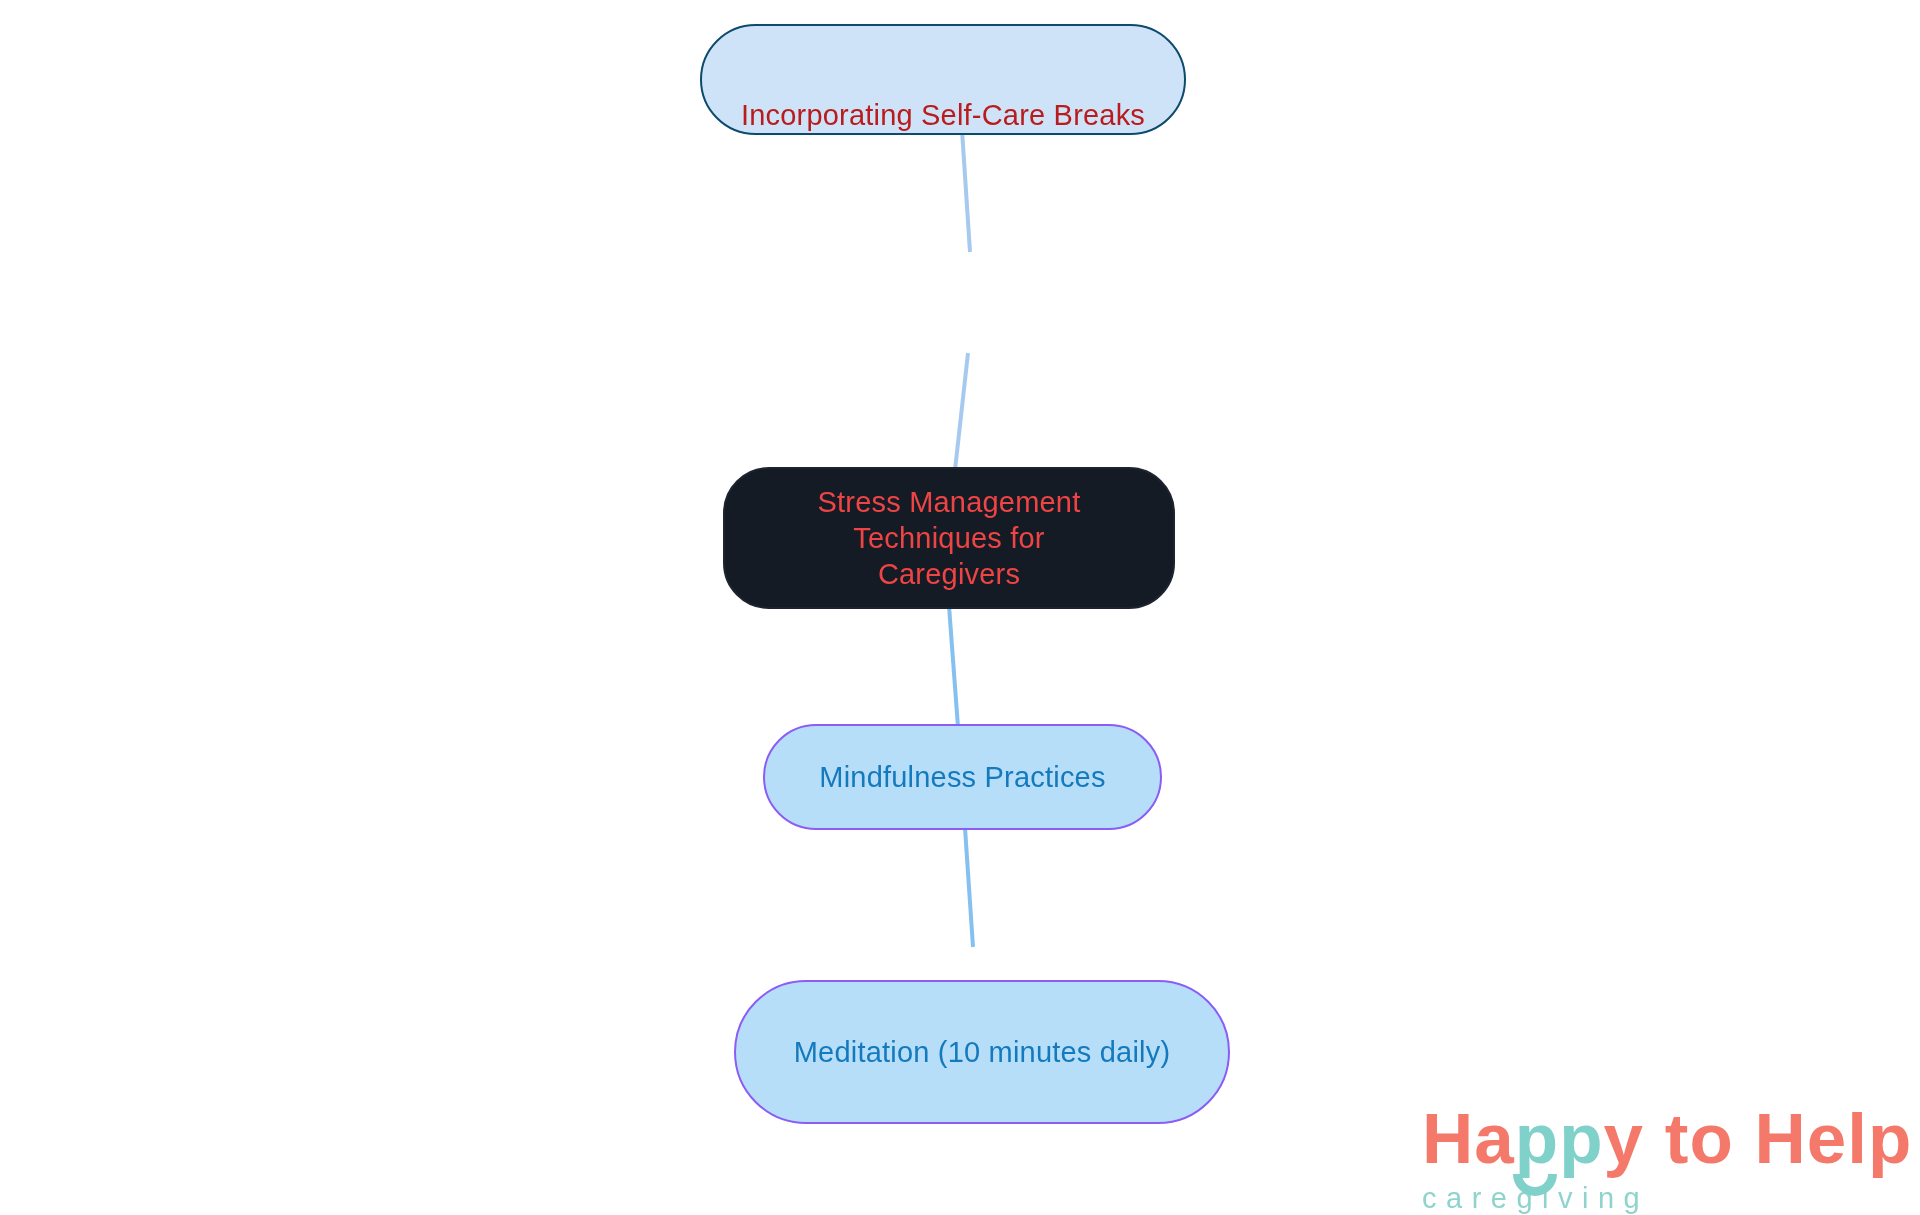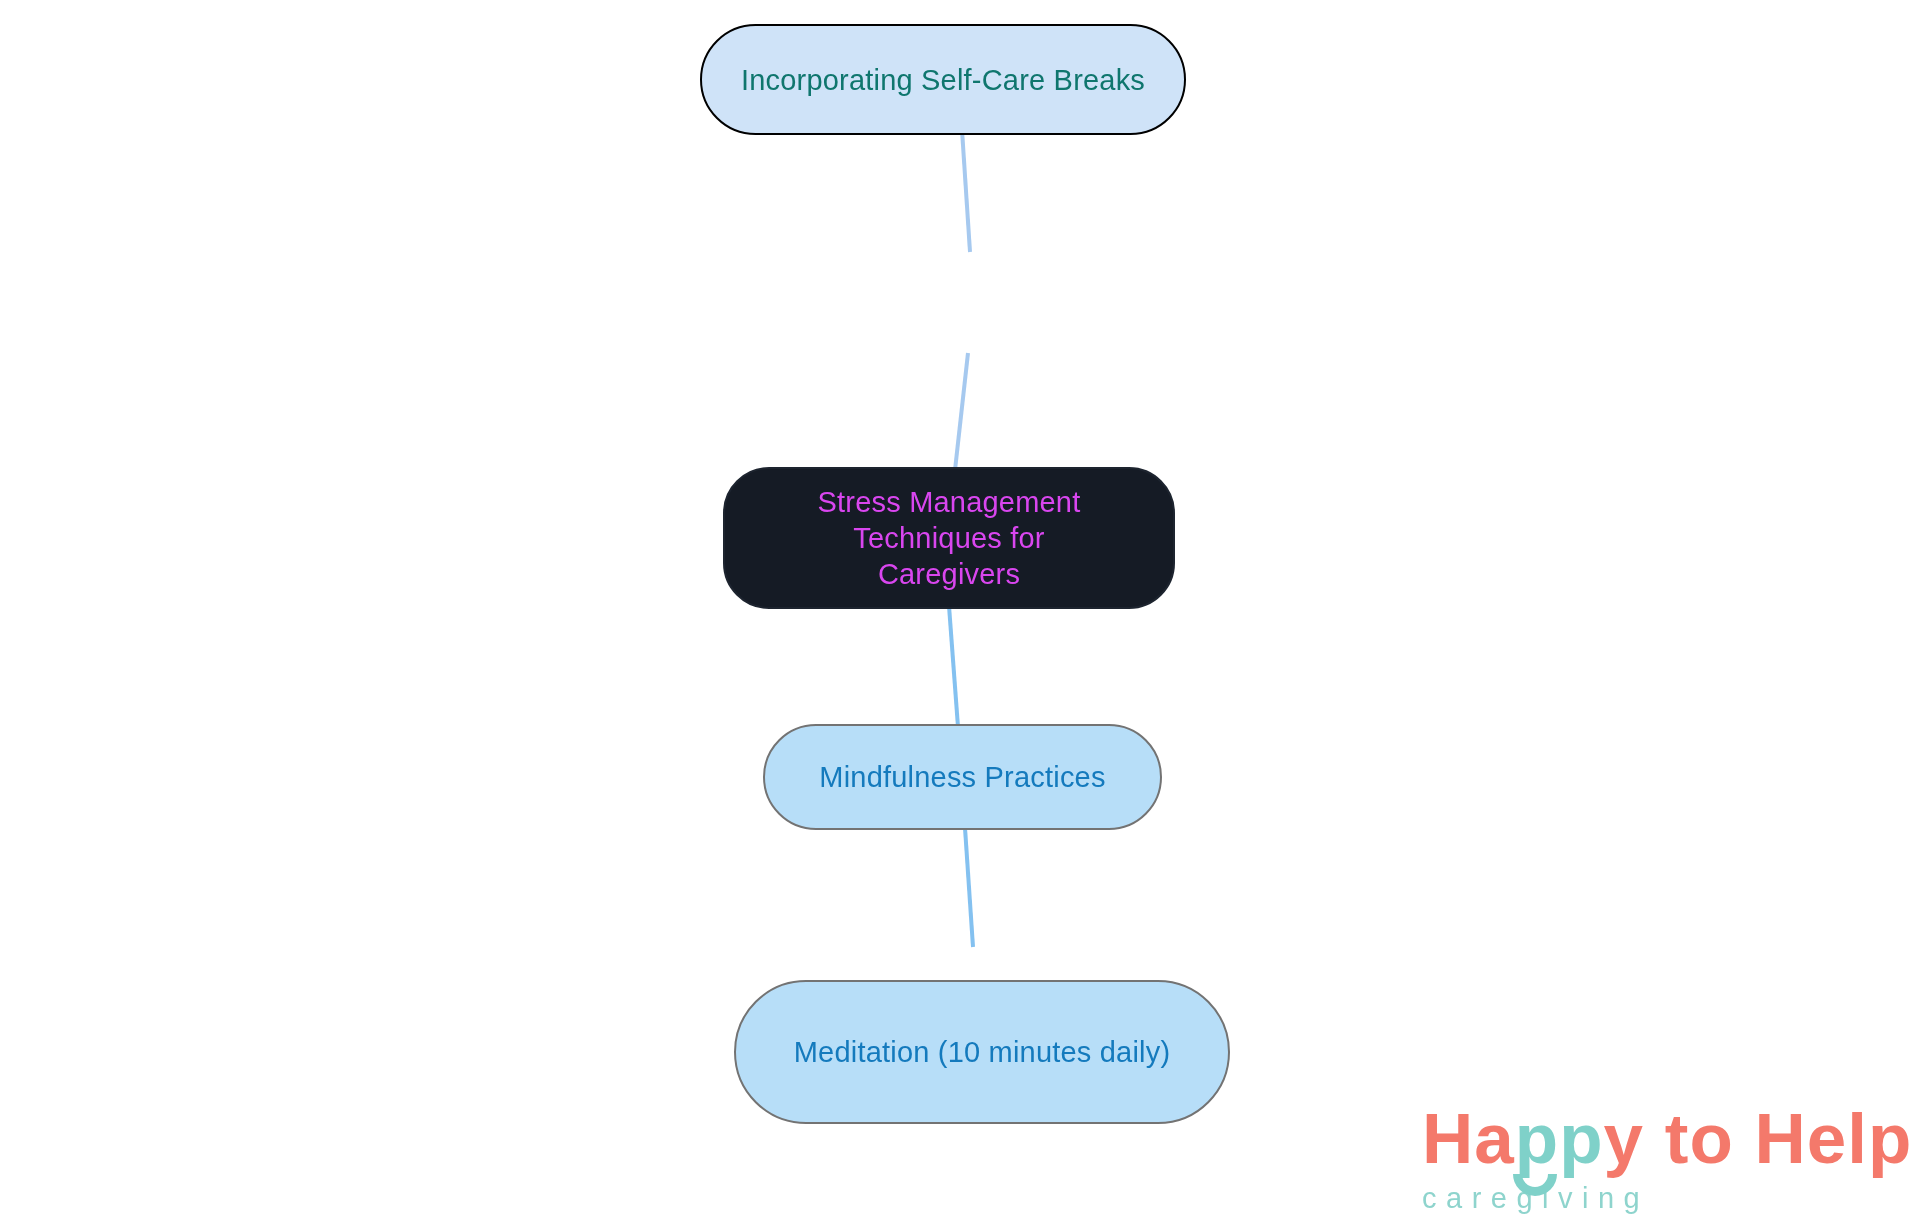--- a/index.html
+++ b/index.html
@@ -25,33 +25,34 @@
     justify-content: center;
     text-align: center;
     font-size: 29px;
     line-height: 36px;
     box-sizing: border-box;
     letter-spacing: 0.2px;
   }
   .node.pill { border-radius: 999px; white-space: nowrap; }
   .node.periwinkle {
     background: #cfe3f8;
-    border: 2px solid #000000;
-    color: #0f766e;
+    border: 2px solid #0c4a6e;
+    color: #b91c1c;
+    align-items: flex-end;
   }
   .node.sky {
     background: #b7def8;
-    border: 2px solid #737373;
+    border: 2px solid #8b5cf6;
     color: #147abd;
   }
   .node.dark {
     background: #151b25;
     border: 2px solid #1d242f;
     border-radius: 46px;
-    color: #d946ef;
+    color: #ef4444;
     padding: 0 56px;
   }
   .node-1 { left: 700px; top: 24px;  width: 486px; height: 111px; }
   .node-2 { left: 815px; top: 249px; width: 319px; height: 108px; }
   .node-3 { left: 723px; top: 467px; width: 452px; height: 142px; }
   .node-4 { left: 763px; top: 724px; width: 399px; height: 106px; }
   .node-5 { left: 734px; top: 944px; width: 496px; height: 144px; margin-top: 36px; }
 
   
   .logo {

